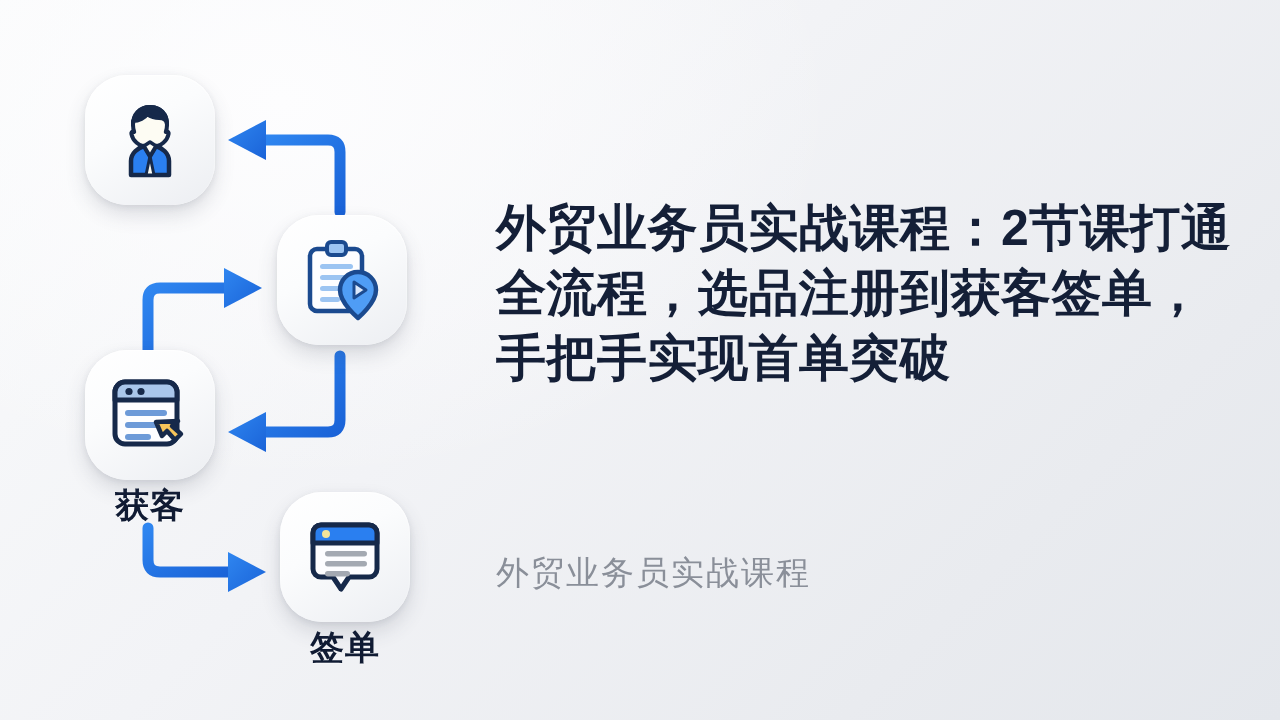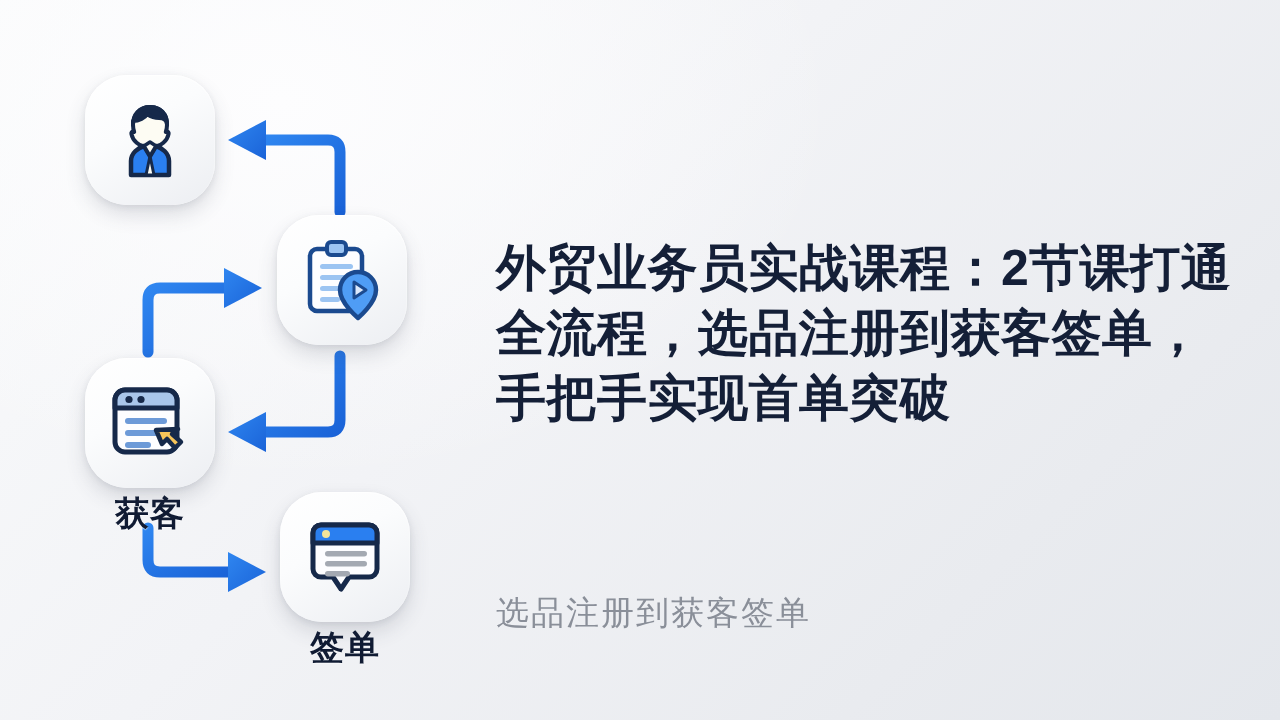--- a/index.html
+++ b/index.html
@@ -33,25 +33,25 @@
   .node-label {
     margin-top:6px; text-align:center; width:130px;
     font-size:34px; font-weight:700; color:#101b33;
     letter-spacing:1px; line-height:1.12;
     text-shadow:0 1px 1px rgba(255,255,255,.6);
   }
   .node-label.wide { width:190px; margin-left:-30px; }
 
   #n1 { left:85px;  top:75px;  }
   #n2 { left:277px; top:215px; }
-  #n3 { left:85px;  top:358px; }
+  #n3 { left:85px;  top:350px; }
   #n4 { left:280px; top:492px; }
 
   
-  #copy { position:absolute; left:496px; top:0; width:770px; height:636px;margin-top:40px; }
+  #copy { position:absolute; left:496px; top:0; width:770px; height:636px; }
   #headline {
     position:absolute; top:196px; left:0; width:752px;
     font-size:50px; font-weight:700; color:#141f37;
     line-height:1.30; letter-spacing:.5px;
   }
   #subhead {
     position:absolute; top:462px; left:0;
     font-size:45px; font-weight:700; color:#141f37;
     letter-spacing:.5px; line-height:1.2;
   }
@@ -156,16 +156,16 @@
             <rect x="22" y="56" width="25" height="5.5" rx="2.75"></rect>
           </g>
         </svg>
       </div>
       <div class="node-label">签单</div>
     </div>
   </div>
 
   <div id="copy">
     <h1 id="headline">外贸业务员实战课程：2节课打通全流程，选品注册到获客签单，手把手实现首单突破</h1>
-    <p id="tagline">选品注册到获客签单</p>
+    <p id="tagline">外贸业务员实战课程</p>
   </div>
 
 </div>
 
 </body></html>

